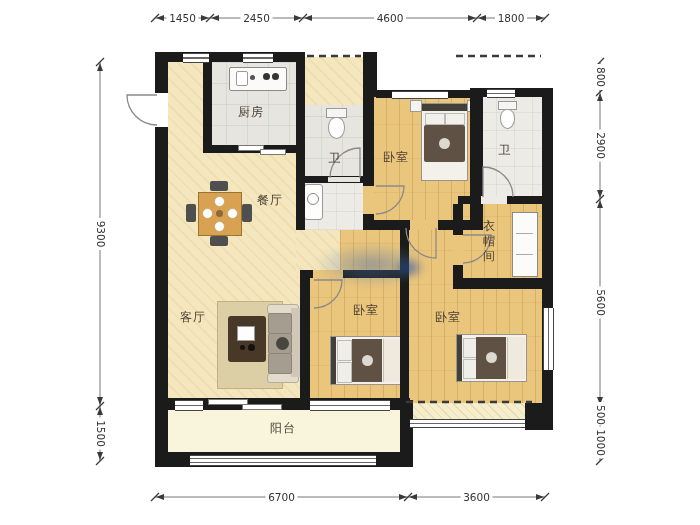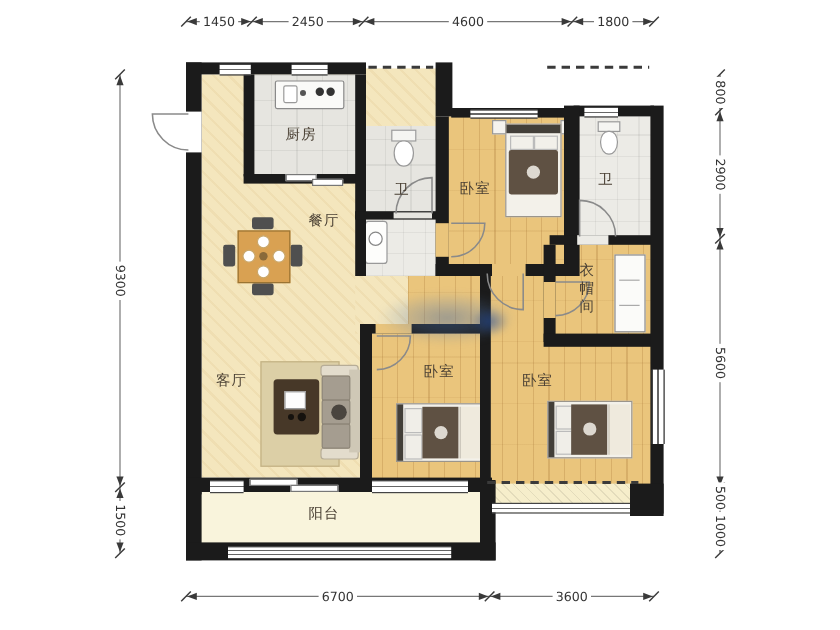--- a/index.html
+++ b/index.html
@@ -182,26 +182,26 @@
       <path d="M307,56 H361"></path>
       <path d="M456,56 H541"></path>
       <path d="M406,402 H532"></path>
     </g>
   </svg>
 
   <div class="room-label" style="left:251px;top:112px;">厨房</div>
   <div class="room-label" style="left:335px;top:158px;">卫</div>
   <div class="room-label" style="left:396px;top:157px;">卧室</div>
   <div class="room-label" style="left:505px;top:150px;">卫</div>
-  <div class="room-label" style="left:270px;top:184px;">餐厅</div>
+  <div class="room-label" style="left:270px;top:200px;">餐厅</div>
   <div class="room-label vertical" style="left:489px;top:241px;">衣帽间</div>
   <div class="room-label" style="left:193px;top:317px;">客厅</div>
   <div class="room-label" style="left:366px;top:310px;">卧室</div>
   <div class="room-label" style="left:448px;top:317px;">卧室</div>
-  <div class="room-label" style="left:270px;top:428px;">阳台</div>
+  <div class="room-label" style="left:283px;top:428px;">阳台</div>
 
   <div class="watermark" style="left:315px;top:243px;width:115px;height:44px;background:radial-gradient(closest-side,rgba(60,100,165,.45),rgba(90,125,175,.25) 55%,transparent);filter:blur(3px);"></div>
   <div class="watermark" style="left:392px;top:256px;width:32px;height:24px;background:radial-gradient(closest-side,rgba(30,70,150,.55),transparent);filter:blur(2px);"></div>
 
   <svg id="dims-svg" width="700" height="525">
       <g>
         <line x1="155" y1="18" x2="545" y2="18" stroke="#777" stroke-width="1"></line>
         <line x1="151" y1="22" x2="159" y2="14" stroke="#3a3a3a" stroke-width="1.2"></line>
         <line x1="206" y1="22" x2="214" y2="14" stroke="#3a3a3a" stroke-width="1.2"></line>
         <line x1="299" y1="22" x2="307" y2="14" stroke="#3a3a3a" stroke-width="1.2"></line>

